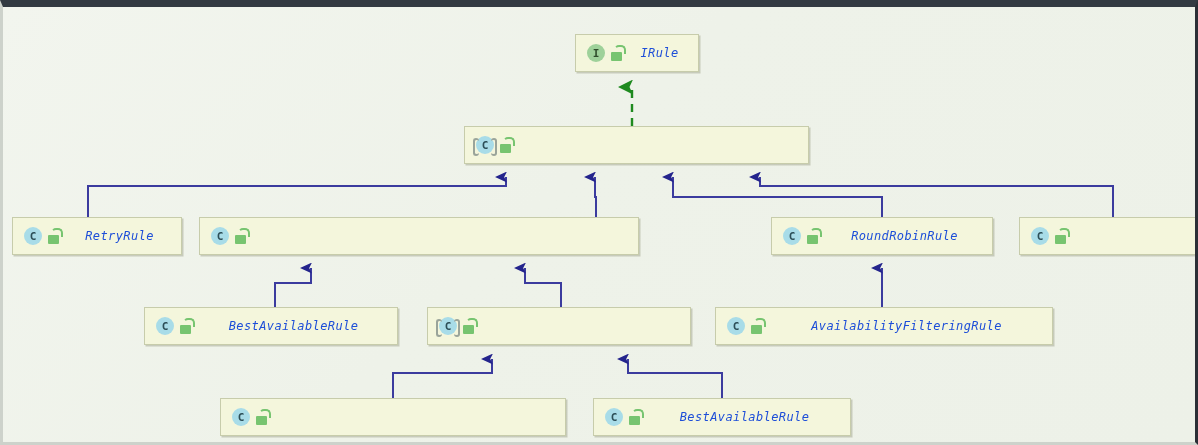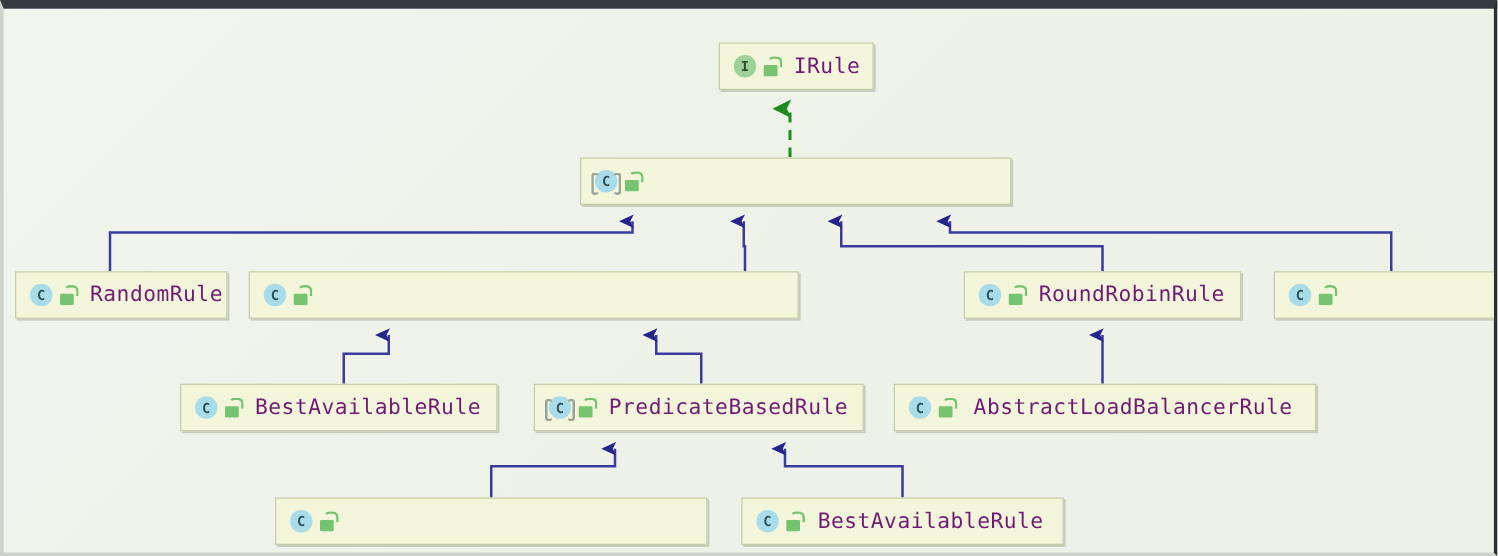--- a/index.html
+++ b/index.html
@@ -45,24 +45,25 @@
     align-items: center;
     box-sizing: border-box;
     background: #f4f6dc;
     border: 1px solid #c7ccab;
     box-shadow: 1.5px 1.5px 0 rgba(150,155,130,0.45);
     padding: 0 14px 0 10px;
     height: 38px;
     white-space: nowrap;
   }
   .node-label {
-    font-size: 17px;
+    font-size: 12px;
     letter-spacing: 0.4px;
-    color: #701a75;
+    color: #1d4ed8;
     font-family: "DejaVu Sans Mono", "Liberation Mono", monospace;
+    font-style: italic;
   }
   
   .type-icon {
     position: relative;
     width: 20px;
     height: 20px;
     margin-right: 3px;
     flex: 0 0 auto;
     display: flex;
     align-items: center;
@@ -220,21 +221,21 @@
 
   <div class="node" style="left:9px; top:210px; width:170px;">
     <span class="type-icon klass">
       <span class="disc">C</span>
     </span>
     <span class="vis-icon">
       <span class="shackle"></span>
         <span class="body"></span>
     </span>
     <span class="spacer"></span>
-    <span class="node-label">RandomRule</span>
+    <span class="node-label">RetryRule</span>
     <span class="spacer"></span>
   </div>
 
   <div class="node" style="left:196px; top:210px; width:440px;">
     <span class="type-icon klass">
       <span class="disc">C</span>
     </span>
     <span class="vis-icon">
       <span class="shackle"></span>
         <span class="body"></span>
@@ -283,34 +284,33 @@
 
   <div class="node" style="left:424px; top:300px; width:264px;">
     <span class="type-icon klass abstract">
       <span class="disc">C</span>
     </span>
     <span class="vis-icon">
       <span class="shackle"></span>
         <span class="body"></span>
     </span>
     <span class="spacer"></span>
-    <span class="node-label">PredicateBasedRule</span>
     <span class="spacer"></span>
   </div>
 
   <div class="node" style="left:712px; top:300px; width:338px;">
     <span class="type-icon klass">
       <span class="disc">C</span>
     </span>
     <span class="vis-icon">
       <span class="shackle"></span>
         <span class="body"></span>
     </span>
     <span class="spacer"></span>
-    <span class="node-label">AbstractLoadBalancerRule</span>
+    <span class="node-label">AvailabilityFilteringRule</span>
     <span class="spacer"></span>
   </div>
 
   <div class="node" style="left:217px; top:391px; width:346px;">
     <span class="type-icon klass">
       <span class="disc">C</span>
     </span>
     <span class="vis-icon">
       <span class="shackle"></span>
         <span class="body"></span>

